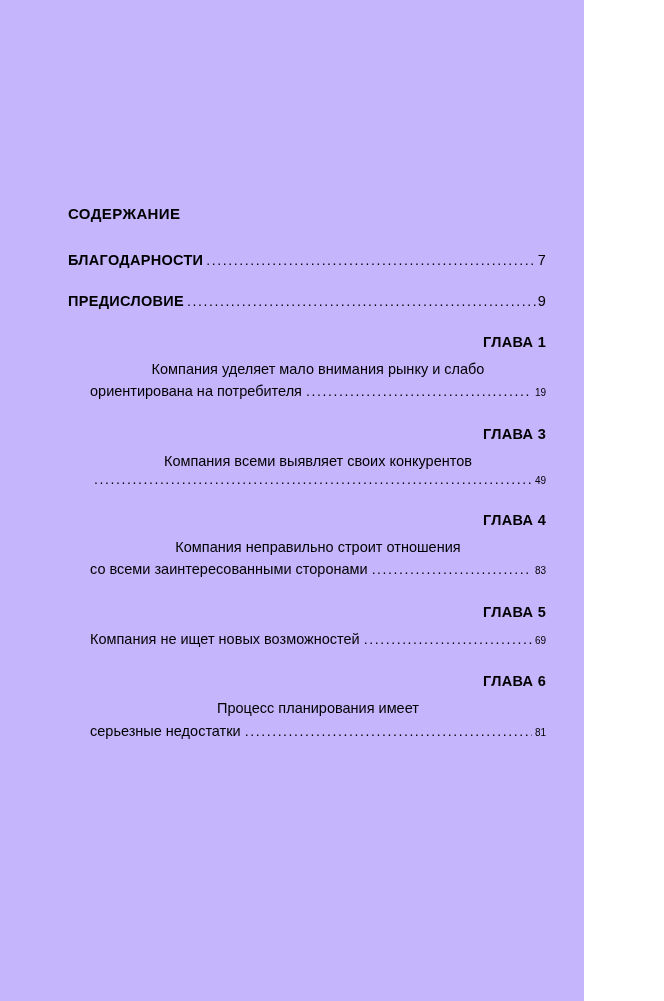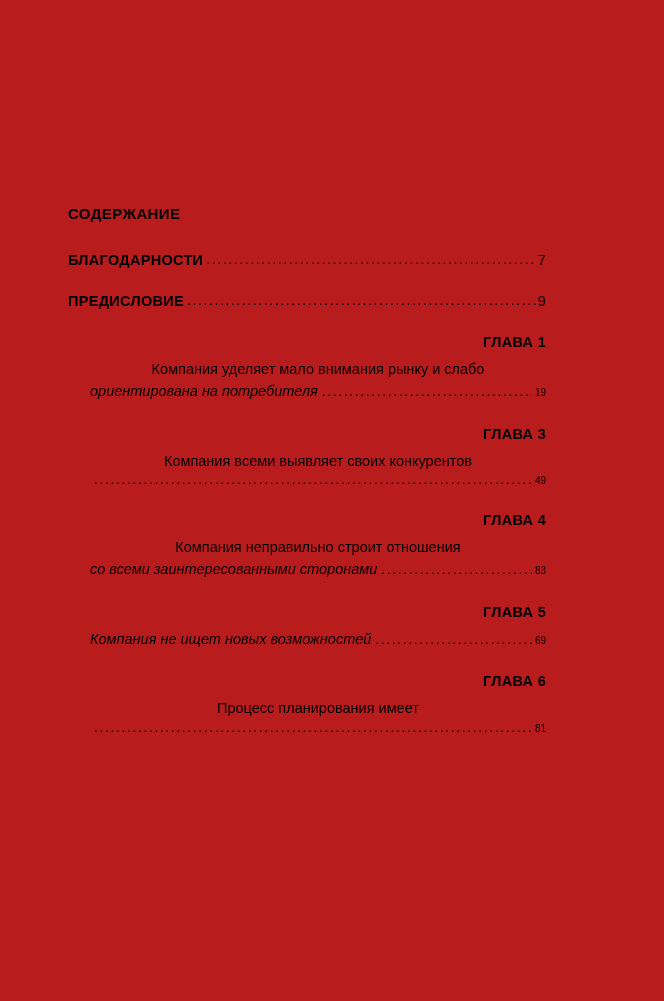--- a/index.html
+++ b/index.html
@@ -9,41 +9,41 @@
   }
   body {
     width: 664px;
     height: 1001px;
     font-family: "Liberation Sans", sans-serif;
     color: #000000;
     overflow: hidden;
   }
   .page {
     position: relative;
-    width: 664px;
+    width: 584px;
     height: 1001px;
-    background: #b91c1c;
+    background: #c4b5fd;
     box-sizing: border-box;
   }
   .content {
     position: absolute;
     left: 68px;
     top: 205px;
     width: 478px;
   }
   .toc-title {
     font-size: 15px;
     font-weight: bold;
     letter-spacing: 0.4px;
     margin: 0 0 30px 0;
   }
   
   .entry {
     display: flex;
-    align-items: flex-start;
+    align-items: center;
     font-size: 14.5px;
     font-weight: bold;
     letter-spacing: 0.3px;
     margin-bottom: 25px;
   }
   .entry .label {
     white-space: nowrap;
   }
   .leader {
     flex: 1 1 auto;
@@ -84,21 +84,20 @@
     text-align: center;
   }
   .cline {
     display: flex;
     align-items: baseline;
     font-size: 14.5px;
     line-height: 1.55;
   }
   .cline .txt {
     white-space: nowrap;
-    font-style: italic;
   }
   .cline .leader-ch {
     flex: 1 1 auto;
     overflow: hidden;
     white-space: nowrap;
     margin: 0 3px 0 4px;
     font-size: 14px;
     letter-spacing: 1.6px;
     line-height: 1;
   }
@@ -178,20 +177,21 @@
           <span class="pnum">69</span>
         </div>
       </div>
     </div>
 
     <div class="chapter">
       <div class="chapter-head">ГЛАВА 6</div>
       <div class="chapter-lines">
         <div class="cline nolead">Процесс планирования имеет</div>
         <div class="cline">
+          <span class="txt">серьезные недостатки</span>
           <span class="leader-ch"></span>
           <span class="pnum">81</span>
         </div>
       </div>
     </div>
 
   </div>
 </div>
 
 </body></html>

